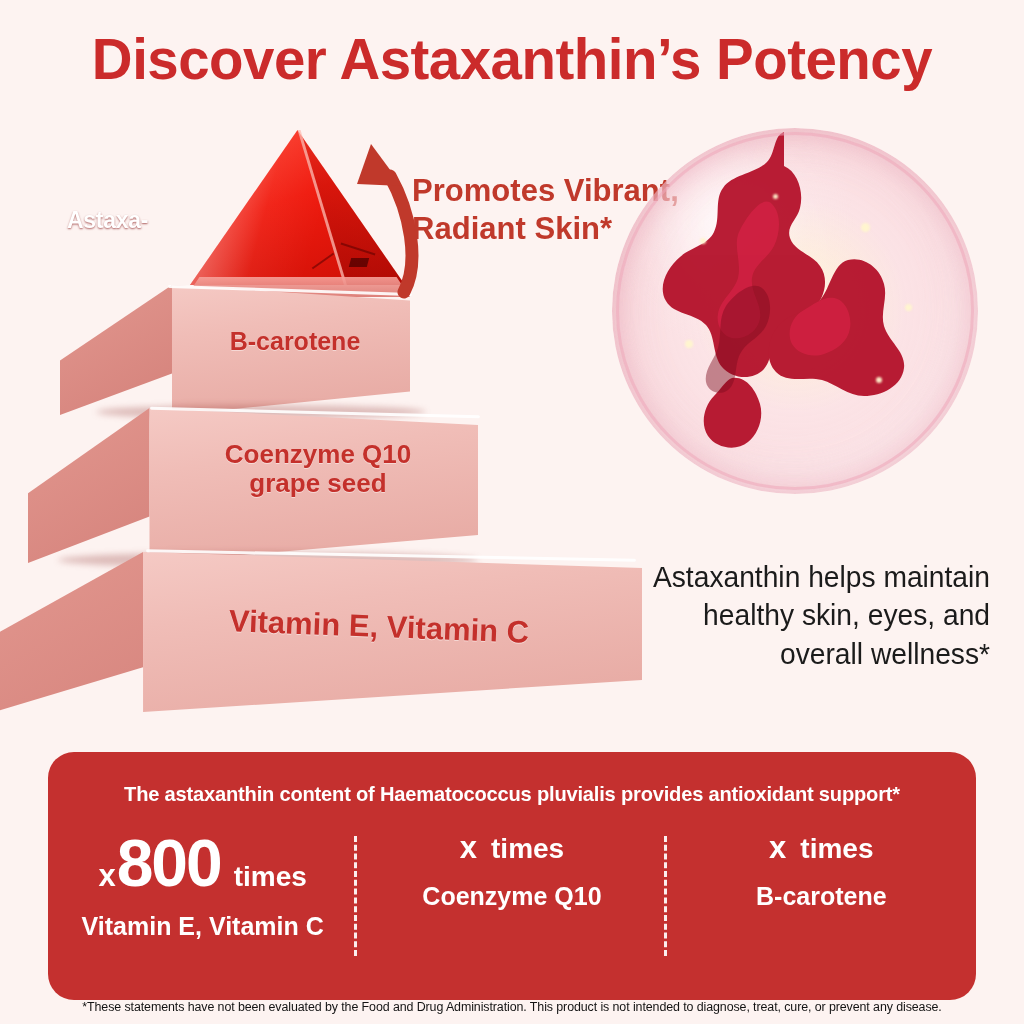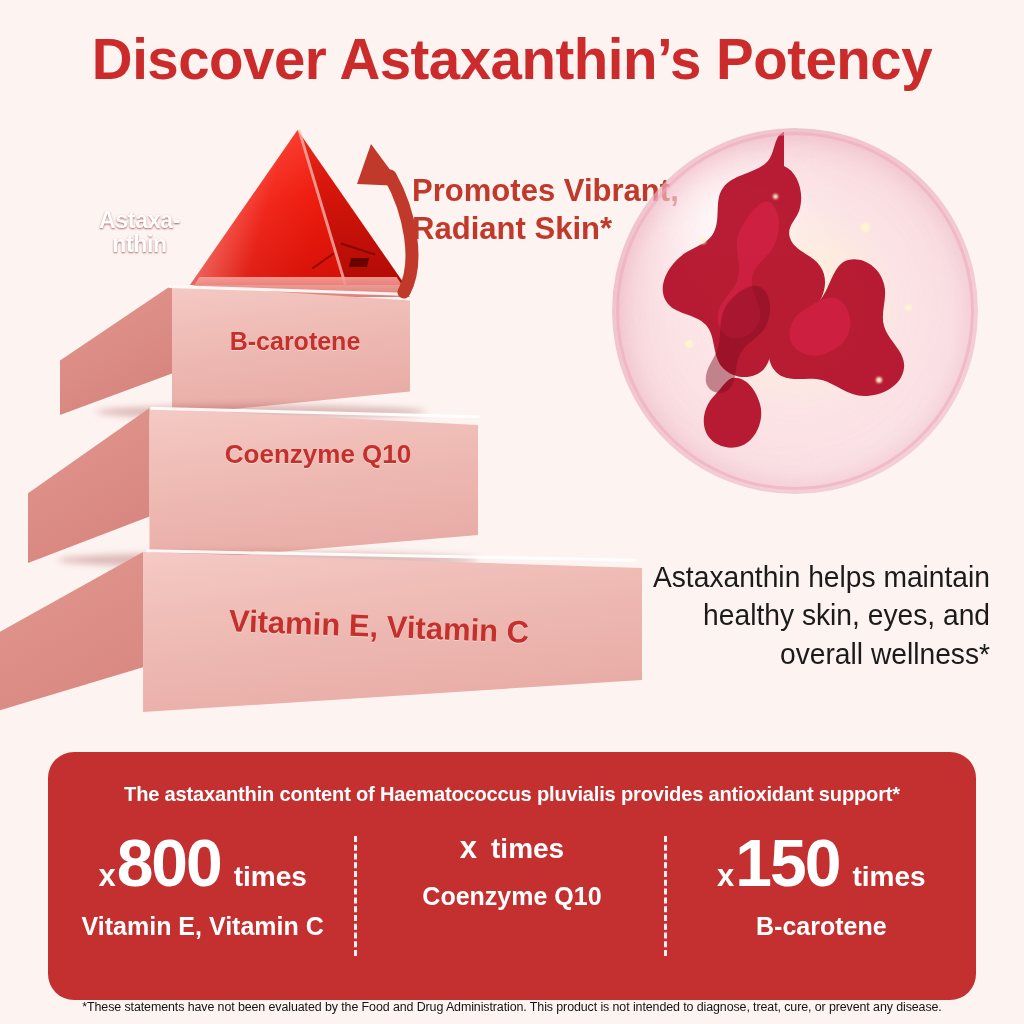--- a/index.html
+++ b/index.html
@@ -61,21 +61,20 @@
     background-color:rgba(255,190,180,.75);
   }
   .apex .crack{
     position:absolute;background:rgba(90,0,0,.55);
   }
   .apex-label{
     position:absolute;left:0;top:78px;width:215px;
     text-align:center;color:#ffffff;font-weight:bold;font-size:23px;
     line-height:1.05;text-shadow:0 1px 2px rgba(120,0,0,.6);
     letter-spacing:-0.3px;
-    padding-left:32px;
   }
   .apex-base{
     position:absolute;left:186px;top:147px;width:224px;height:20px;
     background:linear-gradient(#f7a29b,#d9736c);
     clip-path:polygon(6% 0%, 94% 0%, 100% 100%, 0% 100%);
     opacity:.9;
   }
 
   
   .slab{position:absolute;}
@@ -176,21 +175,20 @@
       <div class="tri-main"></div>
       <div class="tri-lite"></div>
       <div class="tri-dark"></div>
       <div class="edge"></div>
       <div class="crack" style="left:150px;top:118px;width:36px;height:2px;transform:rotate(18deg);"></div>
       <div class="crack" style="left:120px;top:130px;width:26px;height:2px;transform:rotate(-35deg);"></div>
       <div class="crack" style="left:160px;top:128px;width:18px;height:9px;background:rgba(70,0,0,.7);transform:skewX(-15deg);"></div>
     </div>
     <div class="apex-label">
       <div>Astaxa-</div>
-      <div>nthin</div>
     </div>
     <div class="apex-base"></div>
 
     <div class="slab" style="left:60px;top:155px;width:350px;height:130px;">
       <div class="left" style="clip-path:polygon(0% 58%, 32% 0%, 32% 68%, 0% 100%);"></div>
       <div class="front" style="clip-path:polygon(32% 0%, 100% 12%, 100% 82%, 32% 100%);"></div>
       <div class="top" style="clip-path:polygon(0% 58%, 31% 6%, 72% 0%, 100% 12%, 33% 2%);opacity:.0;"></div>
       <div class="hl" style="left:108px;top:4px;width:244px;transform:rotate(1.9deg);"></div>
       <div class="shadow" style="left:36px;top:120px;width:330px;height:14px;border-radius:50%;"></div>
       <div class="tlabel" style="left:120px;top:42px;width:230px;font-size:25px;">
@@ -198,20 +196,21 @@
       </div>
     </div>
 
     <div class="slab" style="left:28px;top:278px;width:450px;height:155px;">
       <div class="left" style="clip-path:polygon(0% 55%, 27% 0%, 27% 70%, 0% 100%);"></div>
       <div class="front" style="clip-path:polygon(27% 0%, 100% 11%, 100% 82%, 27% 100%);"></div>
       <div class="hl" style="left:122px;top:3px;width:330px;transform:rotate(1.5deg);"></div>
       <div class="shadow" style="left:30px;top:144px;width:420px;height:16px;border-radius:50%;"></div>
       <div class="tlabel" style="left:140px;top:32px;width:300px;font-size:26px;">
         <div>Coenzyme Q10</div>
+        <div>grape seed</div>
       </div>
     </div>
 
     <div class="slab" style="left:-6px;top:422px;width:648px;height:160px;">
       <div class="left" style="clip-path:polygon(0% 52%, 23% 0%, 23% 72%, 0% 100%);"></div>
       <div class="front" style="clip-path:polygon(23% 0%, 100% 10%, 100% 80%, 23% 100%);"></div>
       <div class="hl" style="left:152px;top:2px;width:490px;transform:rotate(1.1deg);"></div>
       <div class="tlabel" style="left:170px;top:58px;width:430px;font-size:31px;transform:rotate(2.2deg);">
         <div>Vitamin E, Vitamin C</div>
       </div>
@@ -287,21 +286,20 @@
           <span class="xmark">x</span>
           <span class="times">times</span>
         </div>
         <div class="cap">Coenzyme Q10</div>
         <div class="vdash" style="right:0;"></div>
       </div>
 
       <div class="stat">
         <div class="numline">
           <span class="xmark">x</span>
-          <span class="num">150</span>
           <span class="times">times</span>
         </div>
         <div class="cap">B-carotene</div>
       </div>
 
     </div>
   </div>
 
   <div class="footer">*These statements have not been evaluated by the Food and Drug Administration. This product is not intended to diagnose, treat, cure, or prevent any disease.</div>
 

